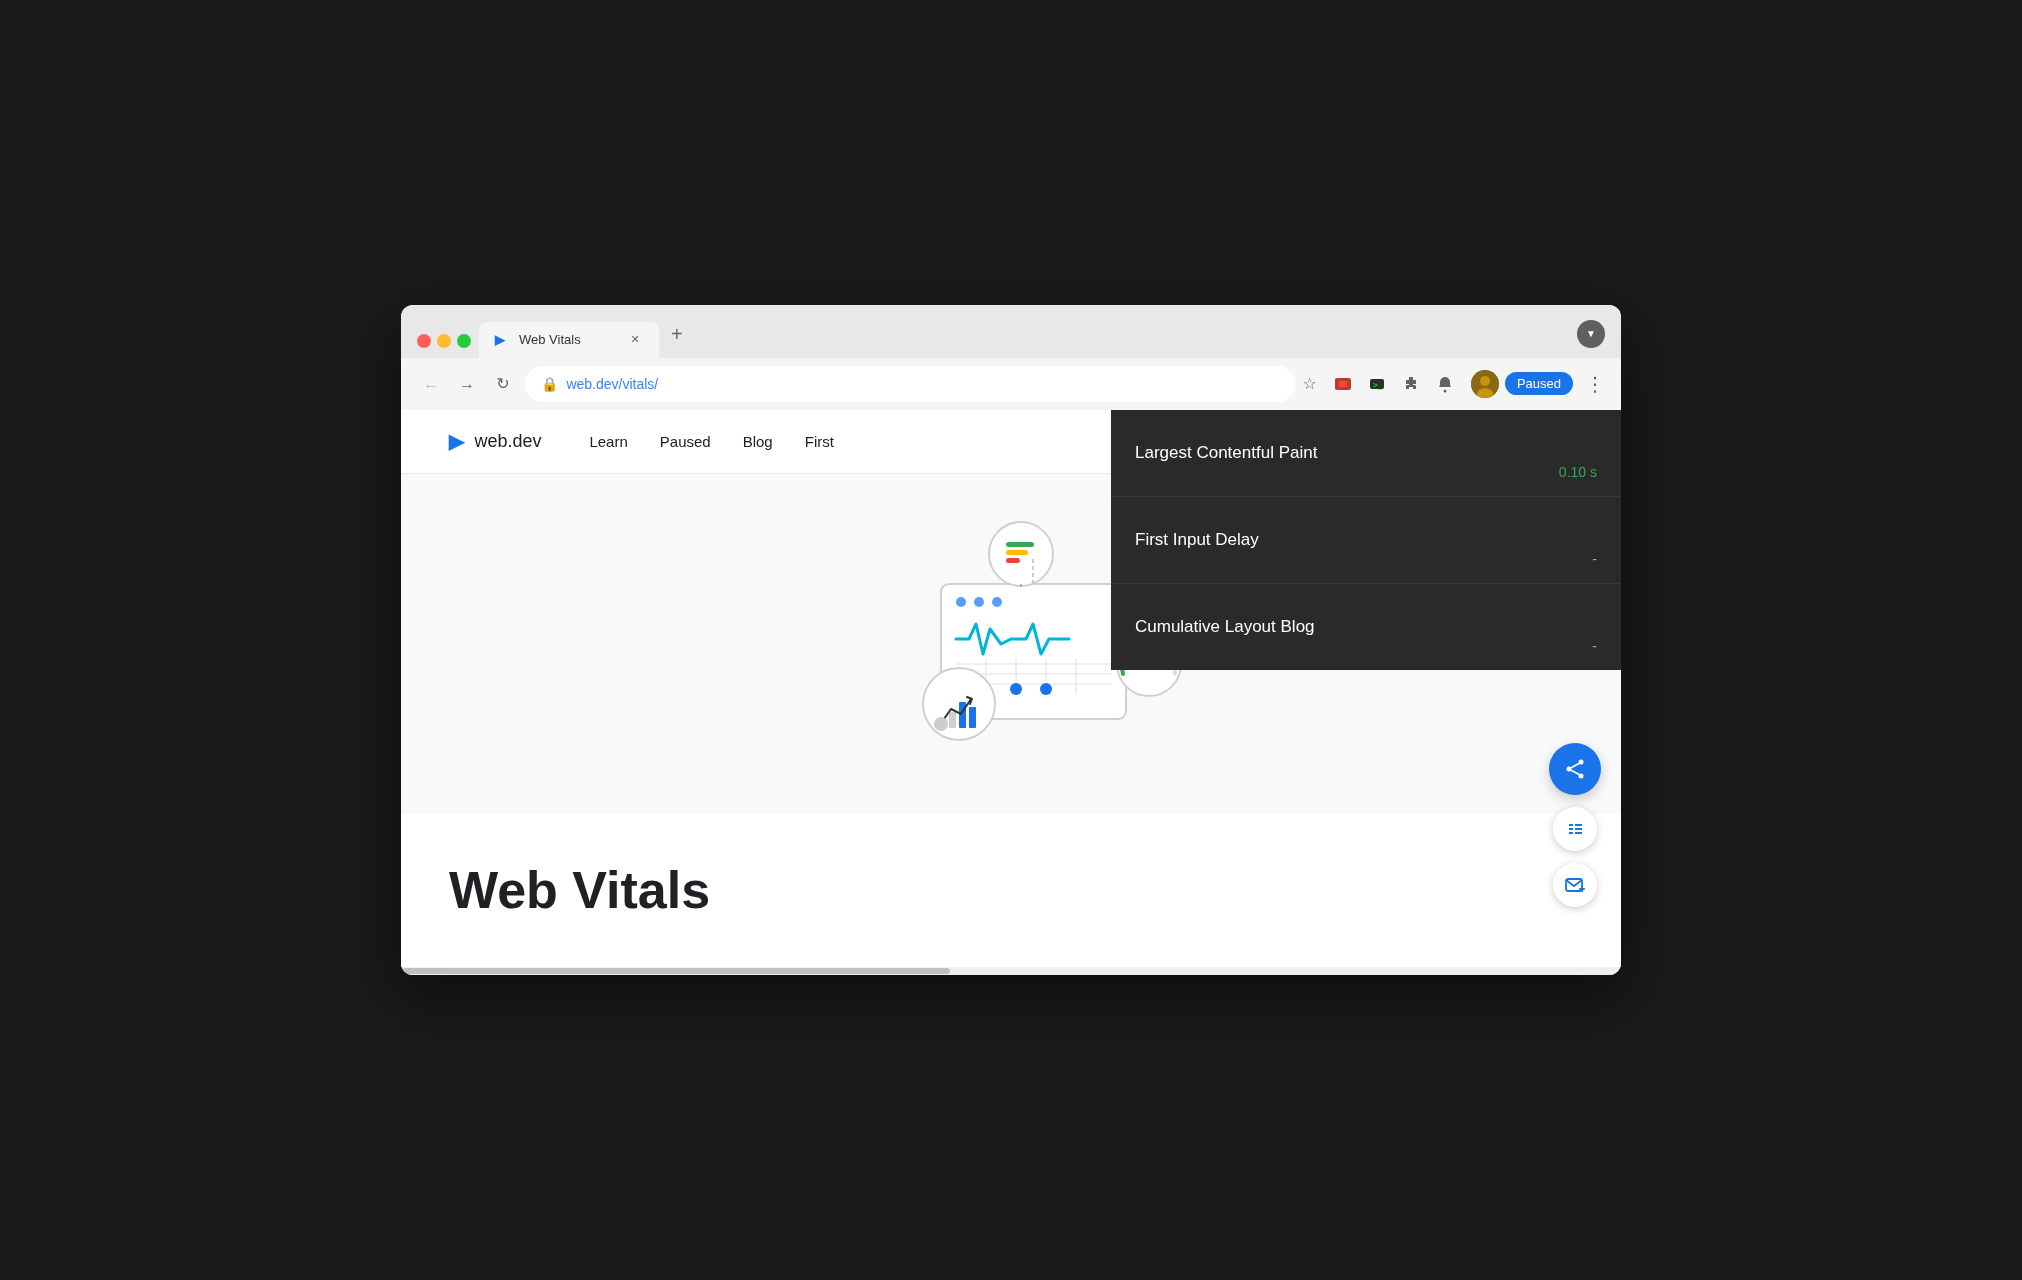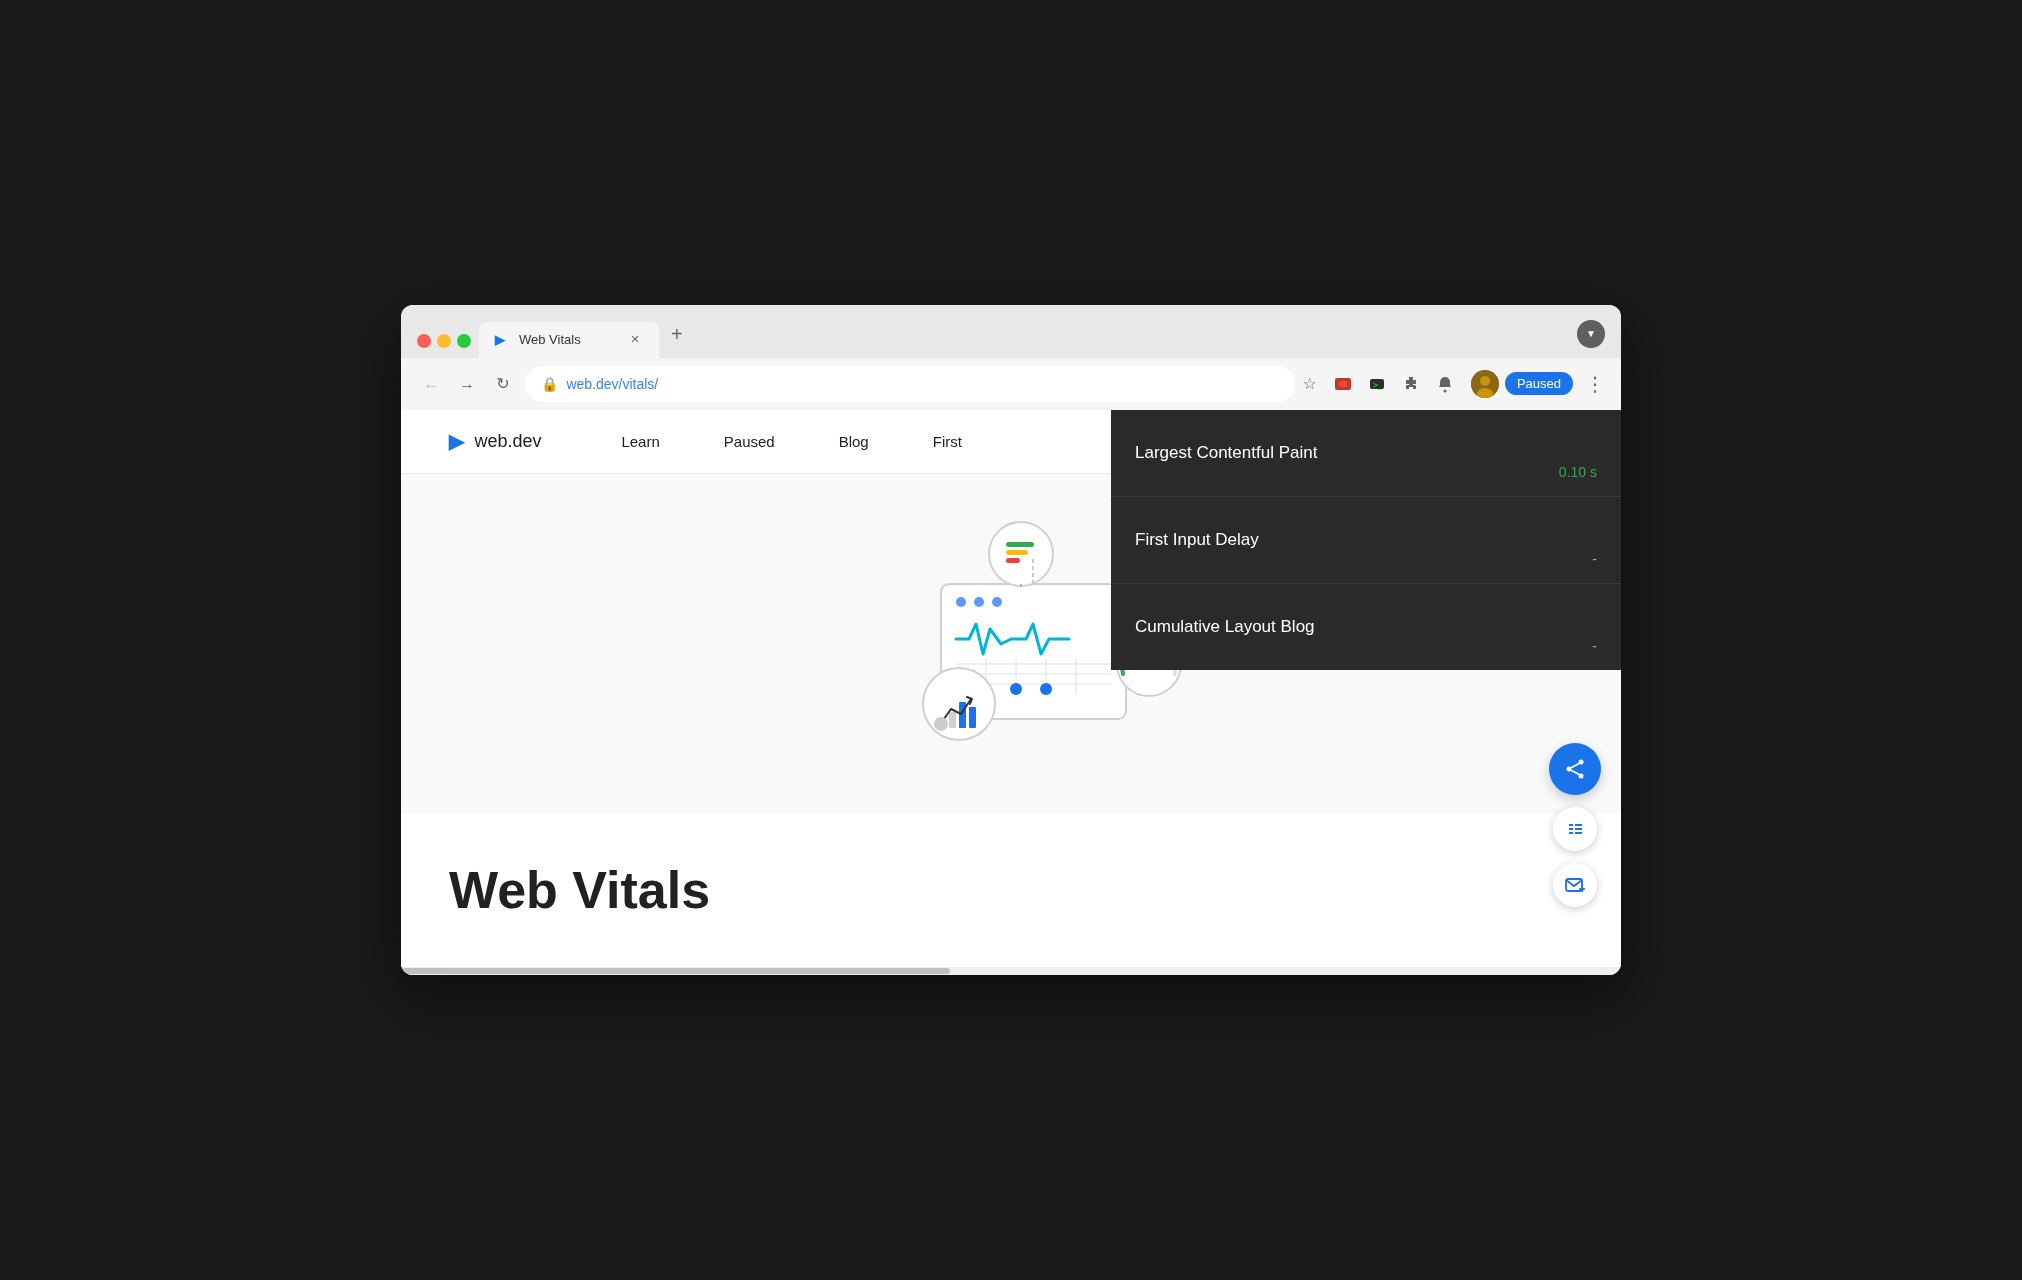--- a/index.html
+++ b/index.html
@@ -260,21 +260,20 @@
       gap: 32px;
       align-items: center;
       flex: 1;
     }
 
     .nav-item {
       font-size: 15px;
       color: #202124;
       cursor: pointer;
       text-decoration: none;
-      margin-left: 32px;
     }
 
     .site-header-right {
       display: flex;
       align-items: center;
       gap: 16px;
     }
 
     .search-btn {
       display: flex;

